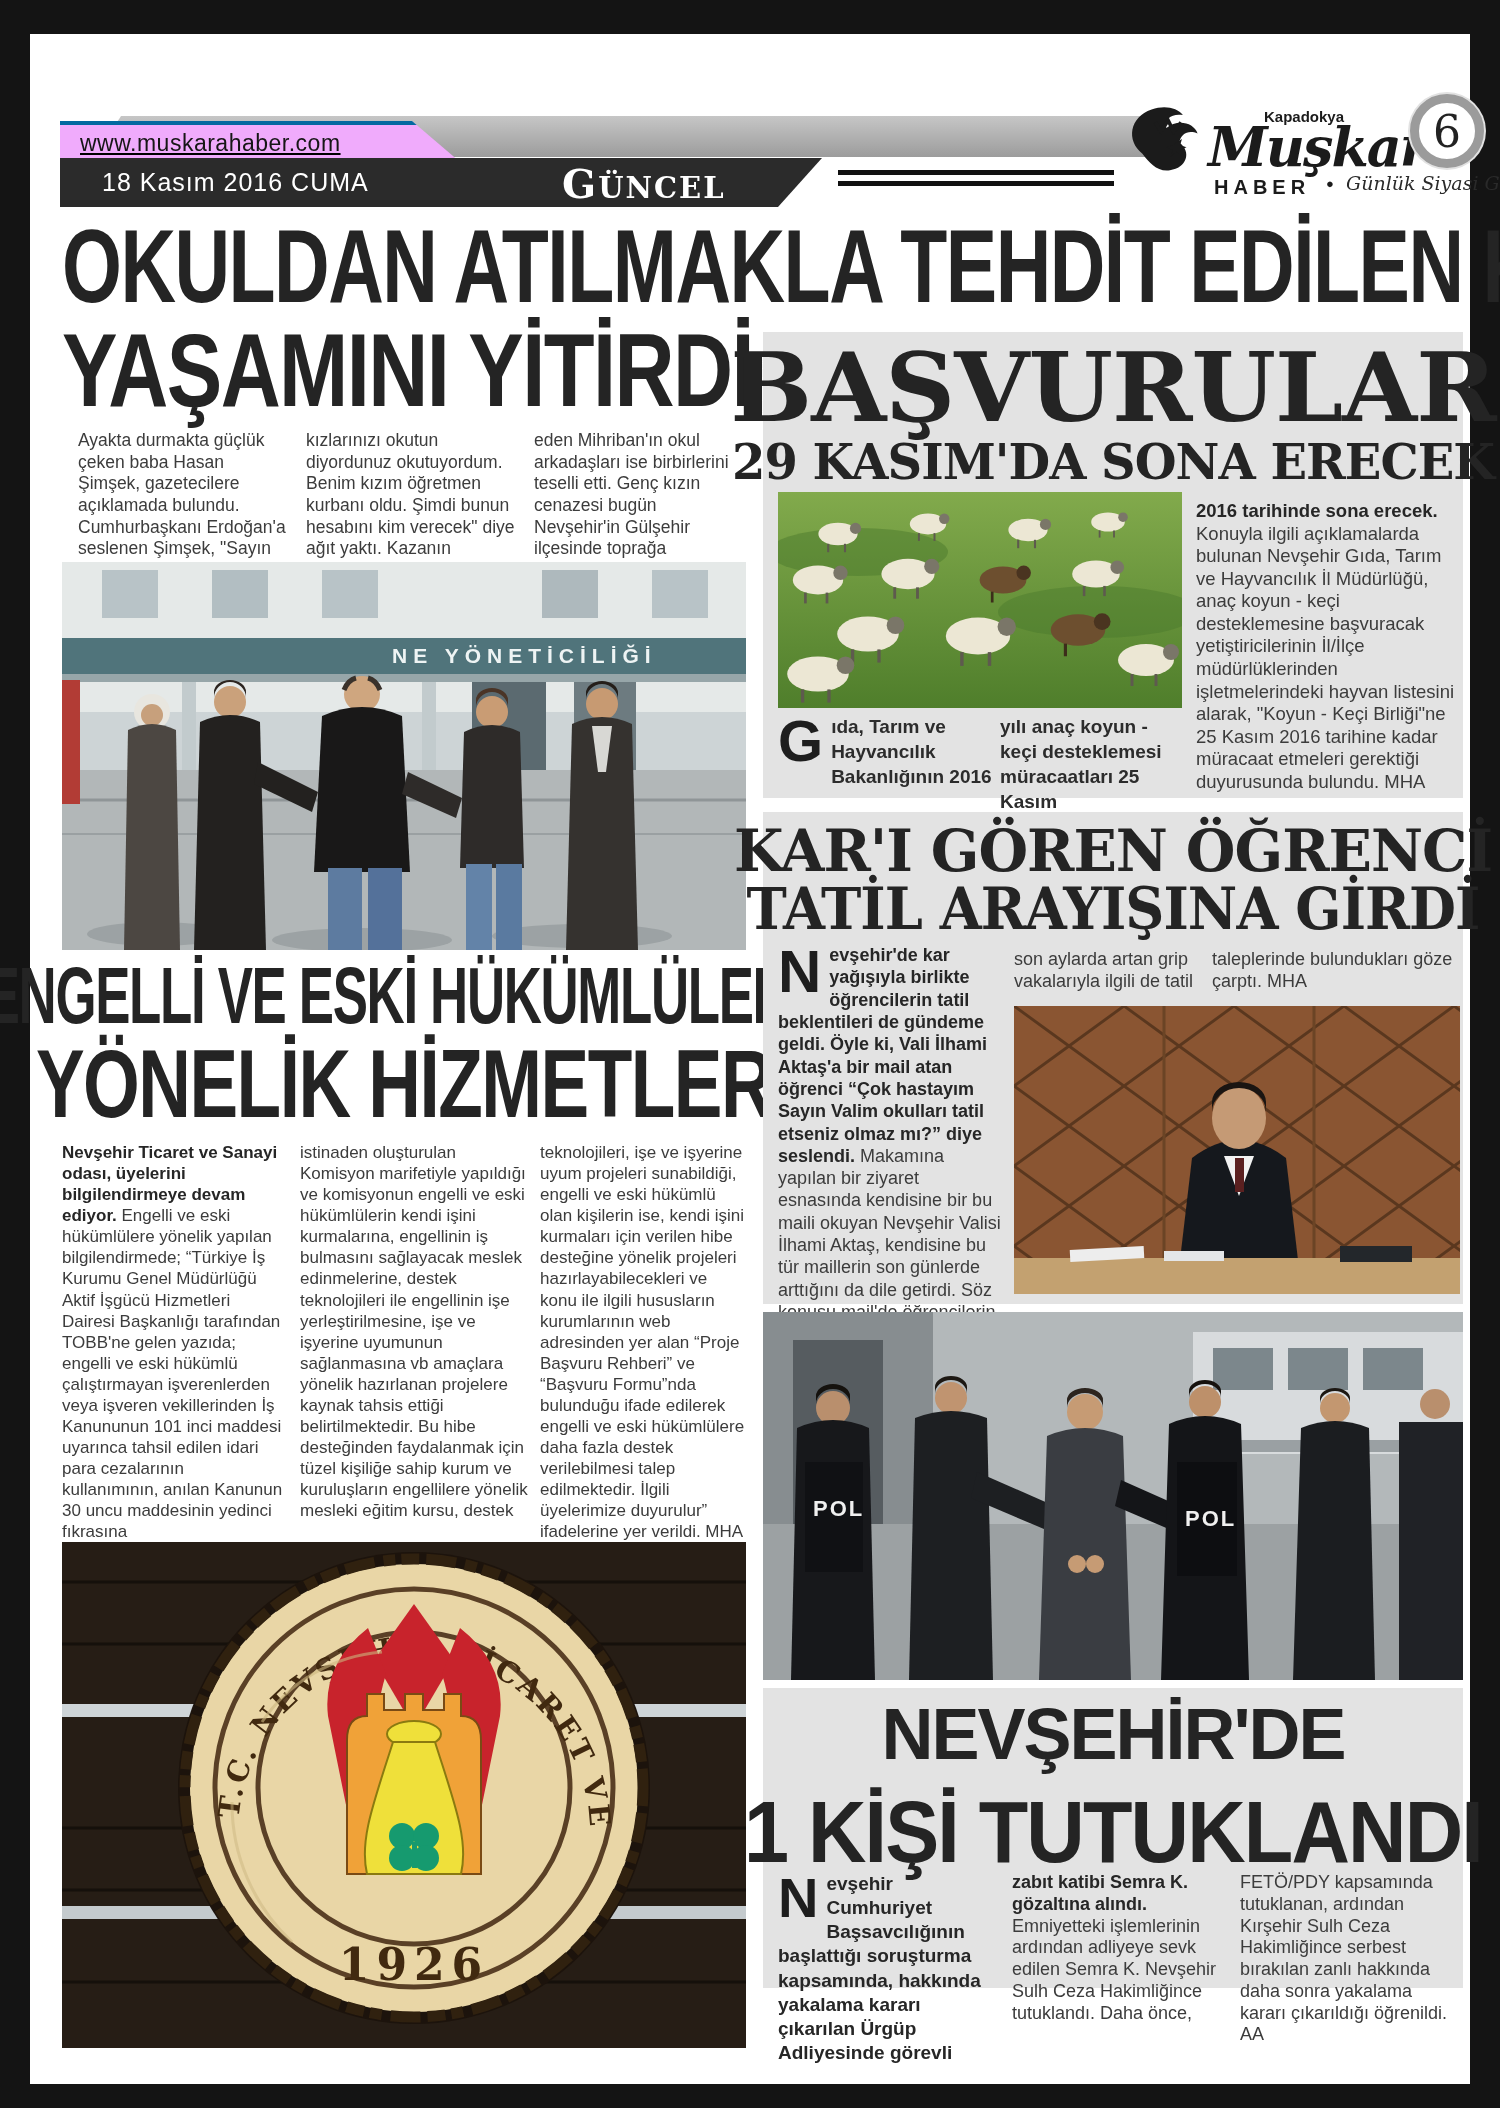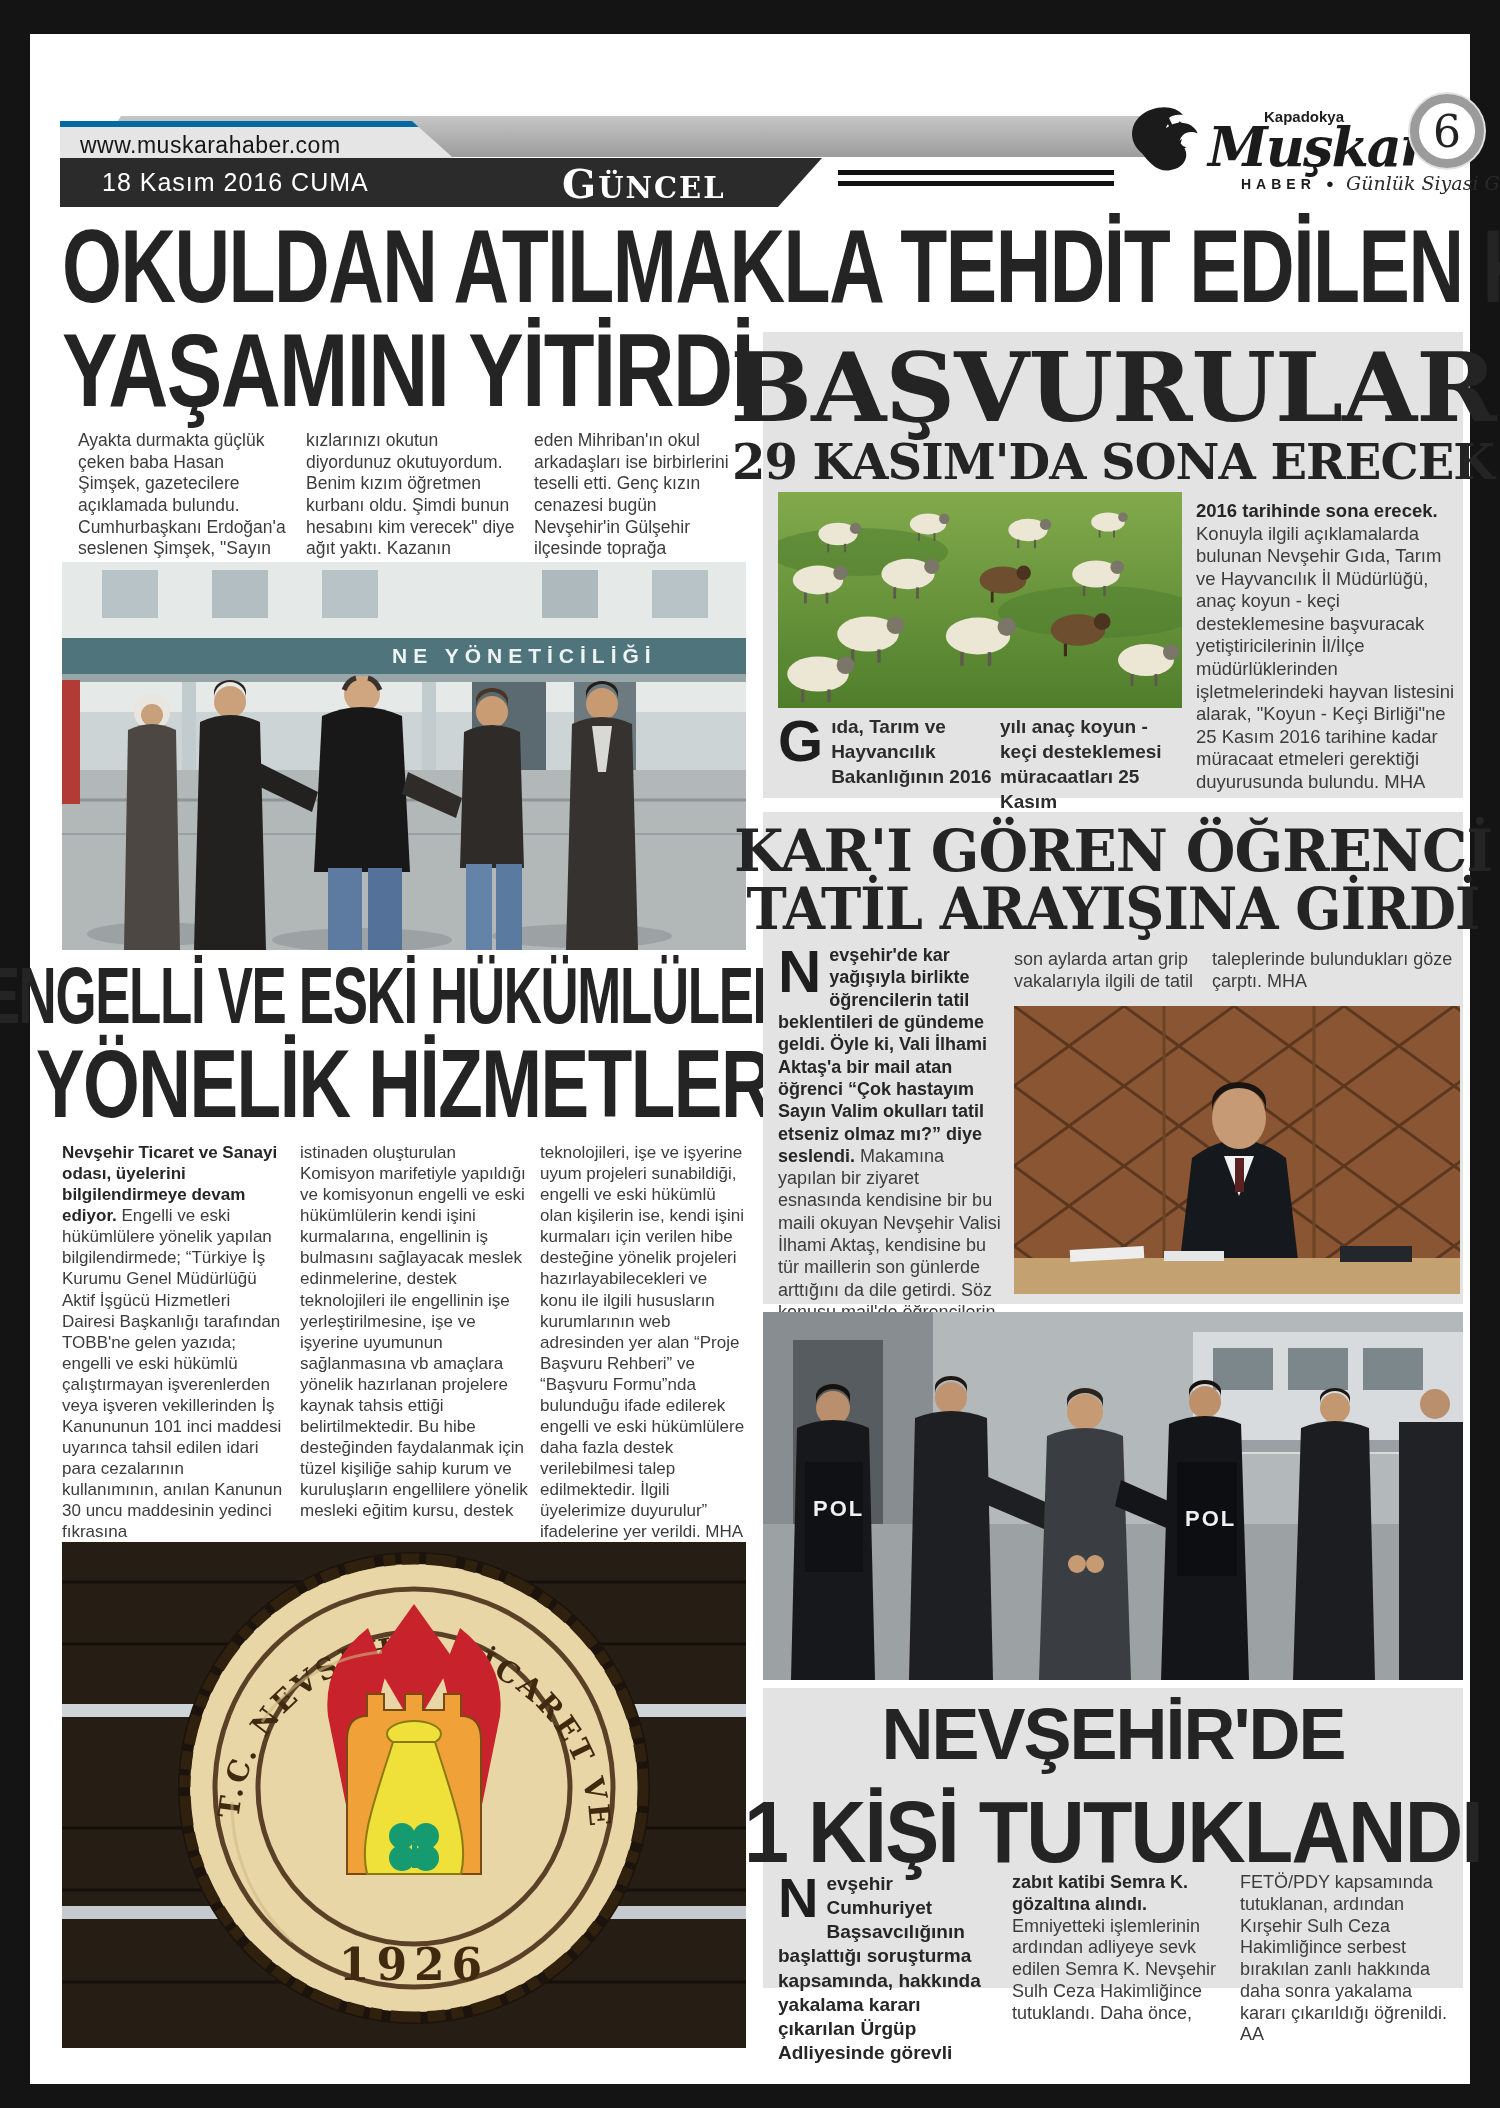--- a/index.html
+++ b/index.html
@@ -9,31 +9,31 @@
   .frame{background:#141414;}
   .panel{background:#e3e3e3;}
   .hl{font-weight:700;color:#242424;white-space:nowrap;line-height:1;
       font-family:"Liberation Sans",sans-serif;letter-spacing:-2px;}
   .hlserif{font-family:"DejaVu Serif",serif;letter-spacing:-1px;}
   .l{transform-origin:left top;}
   .body-txt{font-size:17.5px;line-height:1.24;color:#3c3c3c;}
   .body-txt b{color:#262626;}
   .dropcap{float:left;font-weight:700;color:#1e1e1e;line-height:.82;margin:3px 8px 0 0;
            font-family:"Liberation Sans",sans-serif;}
-  .url-plate{background:#e5e5e5;clip-path:polygon(0 0,88% 0,100% 100%,0 100%);border-top:6px solid #0369a1;}
+  .url-plate{background:#f0abfc;clip-path:polygon(0 0,88% 0,100% 100%,0 100%);border-top:4px solid #0369a1;text-decoration:underline;}
   .url-text{font-size:23px;color:#161616;letter-spacing:.5px;line-height:36px;padding-left:20px;}
   .black-band{background:#2b2b2b;clip-path:polygon(0 0,100% 0,calc(100% - 44px) 100%,0 100%);}
   .gray-band{background:linear-gradient(180deg,#c6c6c6,#9c9c9c);clip-path:polygon(26px 0,100% 0,100% 100%,0 100%);}
   .date-label{font-size:25px;color:#ffffff;letter-spacing:1px;font-weight:400;}
   .section-label{font-family:"DejaVu Serif",serif;font-weight:700;color:#ffffff;font-size:29px;letter-spacing:2px;}
   .section-label::first-letter{font-size:40px;}
   .logo-title{font-family:"DejaVu Serif",serif;font-weight:700;font-style:italic;font-size:54px;
               color:#1b1b1b;letter-spacing:-2px;line-height:1;}
   .logo-region{font-weight:700;font-size:15px;color:#1b1b1b;}
-  .logo-sub{font-weight:700;font-size:14px;letter-spacing:5px;color:#1b1b1b;margin-left:27px;}
+  .logo-sub{font-weight:700;font-size:20px;letter-spacing:5px;color:#1b1b1b;}
   .logo-tagline{font-family:"DejaVu Serif",serif;font-style:italic;font-size:19px;color:#2a2a2a;}
   .page-badge{width:56px;height:56px;border:9px solid #9b9b9b;border-radius:50%;background:#fff;
               box-shadow:0 0 0 2px #e2e2e2;display:flex;align-items:center;justify-content:center;
               font-family:"DejaVu Serif",serif;font-size:44px;color:#222;}
   .cap-txt{font-size:19px;line-height:1.32;font-weight:700;color:#2c2c2c;}
   .photo-svg{display:block;width:100%;height:100%;}
 </style>
 </head>
 <body>
 

